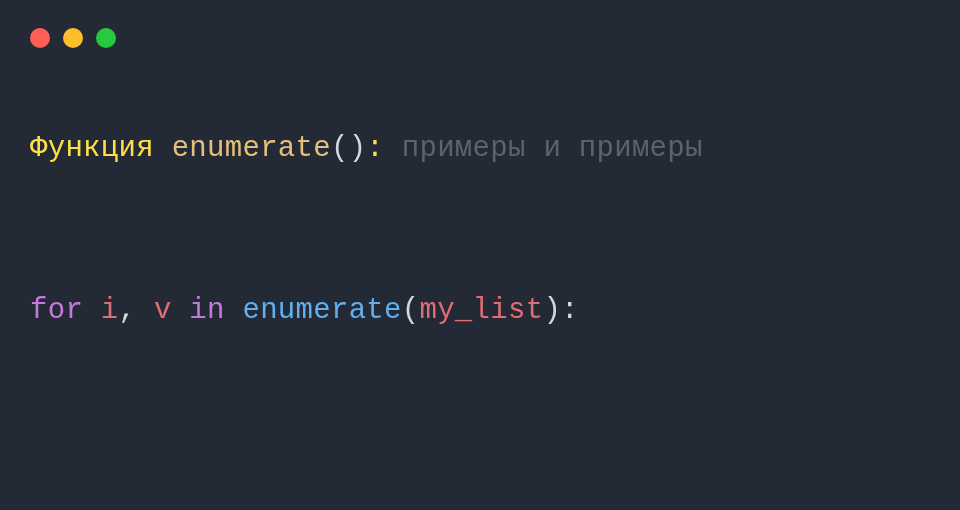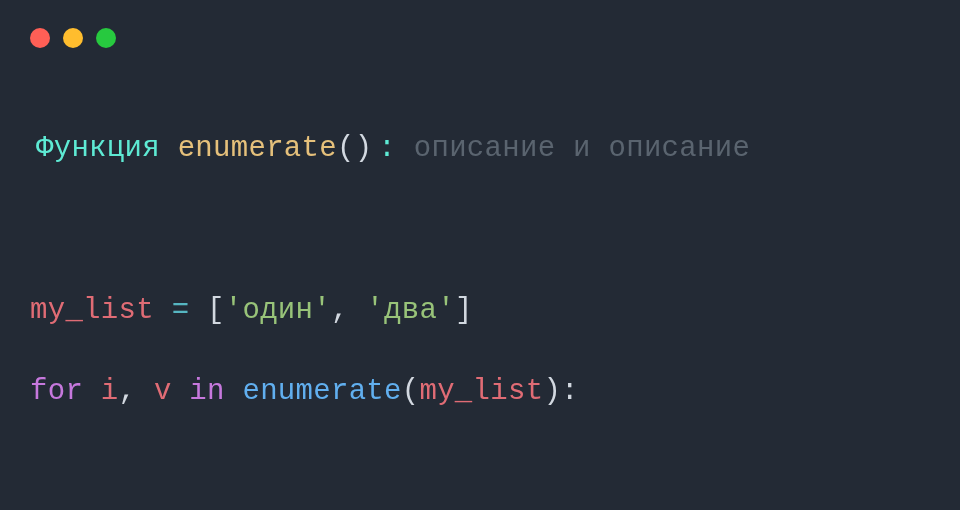--- a/index.html
+++ b/index.html
@@ -23,41 +23,40 @@
     .dot-red { background: #ff5f56; }
     .dot-yellow { background: #ffbd2e; }
     .dot-green { background: #27c93f; }
     .code {
       padding: 40px 30px 0 30px;
       font-size: 29px;
       line-height: 1.4;
       letter-spacing: 0.3px;
       white-space: pre;
     }
-    .c-text    { color: #5eead4; margin-left: 6px; }
+    .c-text    { color: #fde047; }
     .c-func    { color: #e5c07b; }
     .c-punct   { color: #d2d8e0; }
     .c-comment { color: #5a646f; }
     .c-ident   { color: #e06c75; }
     .c-op      { color: #56b6c2; }
     .c-string  { color: #98c379; }
     .c-keyword { color: #c678dd; }
     .c-builtin { color: #61afef; }
     .blank     { height: 1.4em; }
   </style>
 </head>
 <body>
 
 <div class="titlebar">
   <div class="dot dot-red"></div>
   <div class="dot dot-yellow"></div>
   <div class="dot dot-green"></div>
 </div>
 
 <div class="code">
-<div><span class="c-text">Функция </span><span class="c-func">enumerate</span><span class="c-punct">(</span><span class="c-punct">)</span><span class="c-text">: </span><span class="c-comment">описание и описание</span></div>
+<div><span class="c-text">Функция </span><span class="c-func">enumerate</span><span class="c-punct">(</span><span class="c-punct">)</span><span class="c-text">: </span><span class="c-comment">примеры и примеры</span></div>
 <div class="blank"></div>
-<div><span class="c-ident">my_list</span><span class="c-punct"> </span><span class="c-op">=</span><span class="c-punct"> </span><span class="c-punct">[</span><span class="c-string">'один'</span><span class="c-punct">, </span><span class="c-string">'два'</span><span class="c-punct">]</span></div>
 <div><span class="c-keyword">for</span><span class="c-punct"> </span><span class="c-ident">i</span><span class="c-punct">, </span><span class="c-ident">v</span><span class="c-punct"> </span><span class="c-keyword">in</span><span class="c-punct"> </span><span class="c-builtin">enumerate</span><span class="c-punct">(</span><span class="c-ident">my_list</span><span class="c-punct">)</span><span class="c-punct">:</span></div>
 
 
 
 </div>
 
 </body></html>

